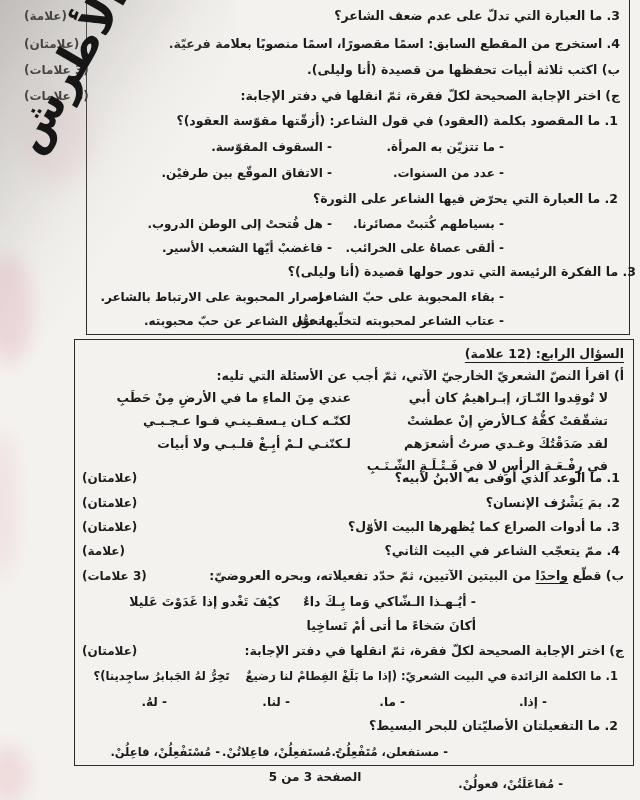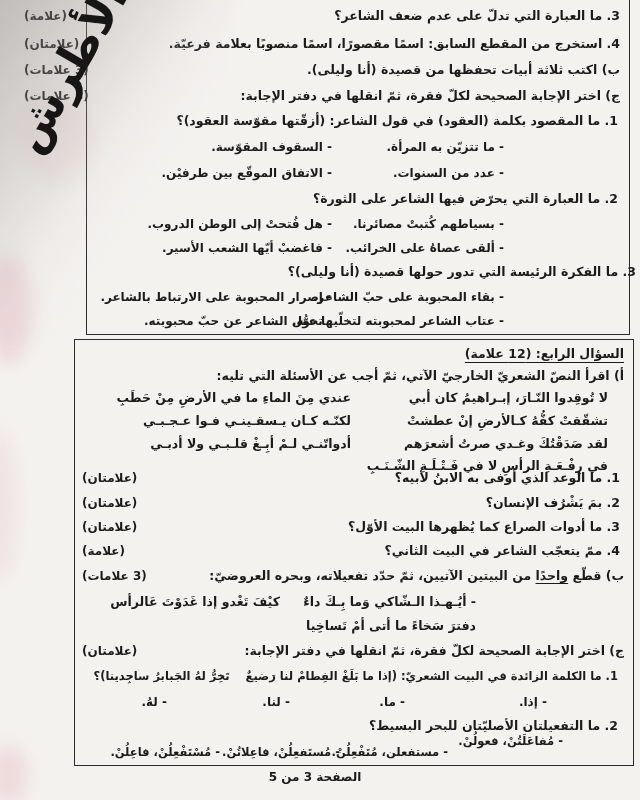--- a/index.html
+++ b/index.html
@@ -106,54 +106,54 @@
 <div class="ln poemrow" style="top:390px;right:32px;left:84px;">
   <span class="sadr" data-bind="part4.poem.0.sadr">لا تُوقِدوا النّـارَ، إبـراهيمُ كان أبي</span>
   <span class="ajz" data-bind="part4.poem.0.ajz">عندي مِنَ الماءِ ما في الأرضِ مِنْ حَطَبِ</span>
 </div>
 <div class="ln poemrow" style="top:413px;right:32px;left:84px;">
   <span class="sadr" data-bind="part4.poem.1.sadr">تشقّقتْ كفُّهُ كـالأرضِ إنْ عطشتْ</span>
   <span class="ajz" data-bind="part4.poem.1.ajz">لكنّـه كـان يـسقـينـي فـوا عـجـبـي</span>
 </div>
 <div class="ln poemrow" style="top:436px;right:32px;left:84px;">
   <span class="sadr" data-bind="part4.poem.2.sadr">لقد صَدَقْتُكَ وغـدي صرتُ أشعرَهم</span>
-  <span class="ajz" data-bind="part4.poem.2.ajz">أدواتّنـي لـمْ أبِـغْ قلـبـي ولا أدبـي</span>
+  <span class="ajz" data-bind="part4.poem.2.ajz">لـكنّنـي لـمْ أبِـغْ قلـبـي ولا أبيات</span>
 </div>
 <div class="ln poemrow" style="top:458px;right:32px;left:84px;">
   <span class="ajz" data-bind="part4.poem.3.ajz">في رِفْـعَـةِ الرأسِ لا في فَـتْـلَـةِ الشّـنَـبِ</span>
 </div>
 
 <div class="ln" style="top:470px;right:20px;" data-bind="part4.questions.0.text">1. ما الوعد الذي أوفى به الابنُ لأبيه؟</div>
 <div class="ln mark" style="top:470px;left:82px;" data-bind="part4.questions.0.mark">(علامتان)</div>
 <div class="ln" style="top:495px;right:20px;" data-bind="part4.questions.1.text">2. بمَ يَشْرُف الإنسان؟</div>
 <div class="ln mark" style="top:495px;left:82px;" data-bind="part4.questions.1.mark">(علامتان)</div>
 <div class="ln" style="top:519px;right:20px;" data-bind="part4.questions.2.text">3. ما أدوات الصراع كما يُظهرها البيت الأوّل؟</div>
 <div class="ln mark" style="top:519px;left:82px;" data-bind="part4.questions.2.mark">(علامتان)</div>
 <div class="ln" style="top:543px;right:20px;" data-bind="part4.questions.3.text">4. ممّ يتعجّب الشاعر في البيت الثاني؟</div>
 <div class="ln mark" style="top:543px;left:82px;" data-bind="part4.questions.3.mark">(علامة)</div>
 
 <div class="ln" style="top:568px;right:16px;"><span data-bind="part4.item_b.prefix">ب) قطّع </span><span class="underline" data-bind="part4.item_b.underlined">واحدًا</span><span data-bind="part4.item_b.suffix"> من البيتين الآتيين، ثمّ حدّد تفعيلاته، وبحره العروضيّ:</span></div>
 <div class="ln mark" style="top:568px;left:82px;" data-bind="part4.item_b.mark">(3 علامات)</div>
 
 <div class="ln vrow" style="top:594px;right:164px;left:96px;">
   <span class="sadr" data-bind="part4.b_verses.0.sadr">- أيُـهـذا الـشّاكي وَما بِـكَ داءٌ</span>
-  <span class="ajz" data-bind="part4.b_verses.0.ajz">كيْفَ تَغْدو إذا غَدَوْتَ عَالرأس</span>
+  <span class="ajz" data-bind="part4.b_verses.0.ajz">كيْفَ تَغْدو إذا غَدَوْتَ عَليلا</span>
 </div>
 <div class="ln vrow" style="top:618px;right:164px;left:96px;">
-  <span class="ajz" data-bind="part4.b_verses.1.ajz">دفترَ سَخاءً ما أتى أمْ تَساخِيا</span>
+  <span class="ajz" data-bind="part4.b_verses.1.ajz">أكانَ سَخاءً ما أتى أمْ تَساخِيا</span>
 </div>
 
 <div class="ln" style="top:643px;right:16px;" data-bind="part4.item_c.text">ج) اختر الإجابة الصحيحة لكلّ فقرة، ثمّ انقلها في دفتر الإجابة:</div>
 <div class="ln mark" style="top:643px;left:82px;" data-bind="part4.item_c.mark">(علامتان)</div>
 
 <div class="ln sm" style="top:668px;right:22px;" data-bind="part4.mcq.0.q">1. ما الكلمة الزائدة في البيت الشعريّ: (إذا ما بَلَغْ الفِطامْ لنا رَضيعٌ &nbsp;&nbsp; تَخِرُّ لهُ الجَبابرُ ساجِدينا)؟</div>
 <div class="ln opt" style="top:694px;right:93px;" data-bind="part4.mcq.0.options.0">- إذا.</div>
 <div class="ln opt" style="top:694px;right:235px;" data-bind="part4.mcq.0.options.1">- ما.</div>
 <div class="ln opt" style="top:694px;right:350px;" data-bind="part4.mcq.0.options.2">- لنا.</div>
 <div class="ln opt" style="top:694px;right:473px;" data-bind="part4.mcq.0.options.3">- لهُ.</div>
 
 <div class="ln" style="top:718px;right:22px;" data-bind="part4.mcq.1.q">2. ما التفعيلتان الأصليّتان للبحر البسيط؟</div>
-<div class="ln opt sm" style="top:733px;right:77px;margin-left:42px;" data-bind="part4.mcq.1.options.0">- مُفاعَلَتُنْ، فعولُنْ.</div>
+<div class="ln opt sm" style="top:776px;right:77px;margin-left:42px;" data-bind="part4.mcq.1.options.0">- مُفاعَلَتُنْ، فعولُنْ.</div>
 <div class="ln opt sm" style="top:744px;right:192px;" data-bind="part4.mcq.1.options.1">- مستفعلن، مُتَفْعِلُنْ.</div>
 <div class="ln opt sm" style="top:744px;right:300px;margin-left:24px;" data-bind="part4.mcq.1.options.2">- مُستَفعِلُنْ، فاعِلاتُنْ.</div>
 <div class="ln opt sm" style="top:744px;right:420px;" data-bind="part4.mcq.1.options.3">- مُسْتَفْعِلُنْ، فاعِلُنْ.</div>
 
 <div class="footer" data-bind="footer">الصفحة 3 من 5</div>
 
 </body></html>

